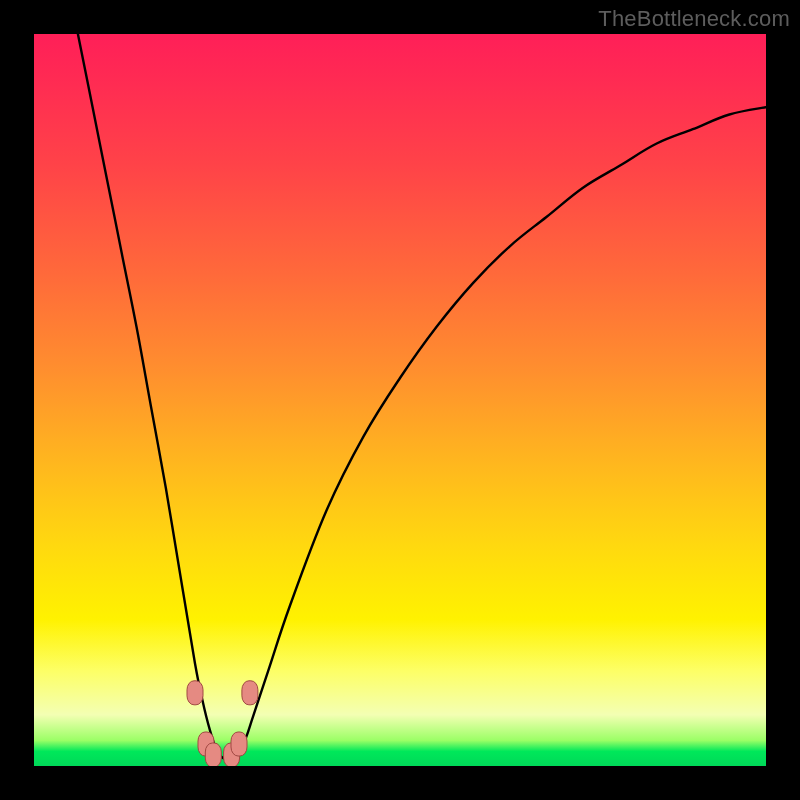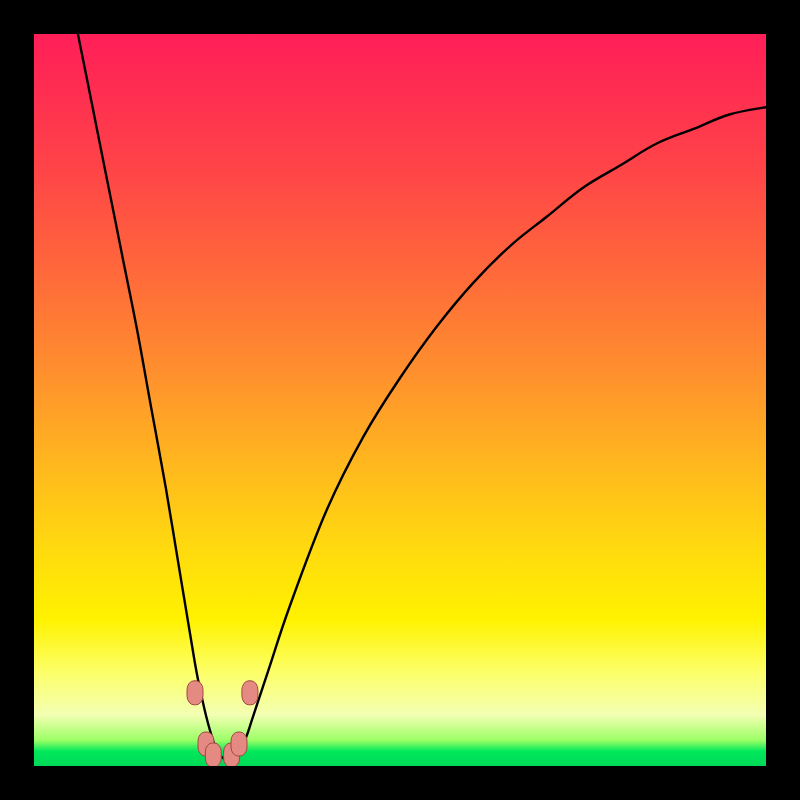--- a/index.html
+++ b/index.html
@@ -57,20 +57,21 @@
     top: 0;
     left: 0;
     width: 732px;
     height: 732px;
   }
 </style>
 </head>
 <body>
 
 <div class="frame">
+  <div class="watermark">TheBottleneck.com</div>
 
   <div class="plot">
     <svg class="curve" viewBox="0 0 732 732" preserveAspectRatio="none">
       <path id="curve-path" fill="none" stroke="#000000" stroke-width="2.4" stroke-linecap="round" stroke-linejoin="round" d="M 43.9 0.0 C 46.6 13.2, 53.3 46.8, 58.6 73.2 C 63.8 99.6, 67.9 120.0, 73.2 146.4 C 78.5 172.8, 82.6 193.2, 87.8 219.6 C 93.1 246.0, 97.2 265.1, 102.5 292.8 C 107.8 320.5, 111.8 344.3, 117.1 373.3 C 122.4 402.3, 126.5 423.5, 131.8 453.8 C 137.0 484.1, 141.1 510.1, 146.4 541.7 C 151.7 573.3, 157.1 607.1, 161.0 629.5 C 165.0 651.9, 165.7 654.3, 168.4 666.1 C 171.0 678.0, 173.0 686.2, 175.7 695.4 C 178.3 704.6, 180.4 712.1, 183.0 717.4 C 185.6 722.6, 187.7 723.4, 190.3 724.7 C 193.0 726.0, 195.0 726.0, 197.6 724.7 C 200.3 723.4, 202.3 721.3, 205.0 717.4 C 207.6 713.4, 209.6 709.3, 212.3 702.7 C 214.9 696.1, 215.6 692.6, 219.6 680.8 C 223.6 668.9, 227.7 656.6, 234.2 636.8 C 240.8 617.1, 245.7 599.9, 256.2 571.0 C 266.7 542.0, 279.6 506.1, 292.8 475.8 C 306.0 445.5, 316.2 426.3, 329.4 402.6 C 342.6 378.9, 352.8 363.8, 366.0 344.0 C 379.2 324.3, 389.4 309.9, 402.6 292.8 C 415.8 275.7, 426.0 263.4, 439.2 248.9 C 452.4 234.4, 462.6 224.1, 475.8 212.3 C 489.0 200.4, 499.2 193.5, 512.4 183.0 C 525.6 172.5, 535.8 162.9, 549.0 153.7 C 562.2 144.5, 572.4 139.7, 585.6 131.8 C 598.8 123.9, 609.0 116.4, 622.2 109.8 C 635.4 103.2, 645.6 100.4, 658.8 95.2 C 672.0 89.9, 682.2 84.5, 695.4 80.5 C 708.6 76.6, 725.4 74.5, 732.0 73.2"></path>
       <g id="marker-layer">
           <rect x="153.0" y="646.8" width="16" height="24" rx="7" ry="9" fill="#e58a82" stroke="#a04842" stroke-width="1"></rect>
           <rect x="164.0" y="698.0" width="16" height="24" rx="7" ry="9" fill="#e58a82" stroke="#a04842" stroke-width="1"></rect>
           <rect x="171.3" y="709.0" width="16" height="24" rx="7" ry="9" fill="#e58a82" stroke="#a04842" stroke-width="1"></rect>
           <rect x="189.6" y="709.0" width="16" height="24" rx="7" ry="9" fill="#e58a82" stroke="#a04842" stroke-width="1"></rect>
           <rect x="197.0" y="698.0" width="16" height="24" rx="7" ry="9" fill="#e58a82" stroke="#a04842" stroke-width="1"></rect>

